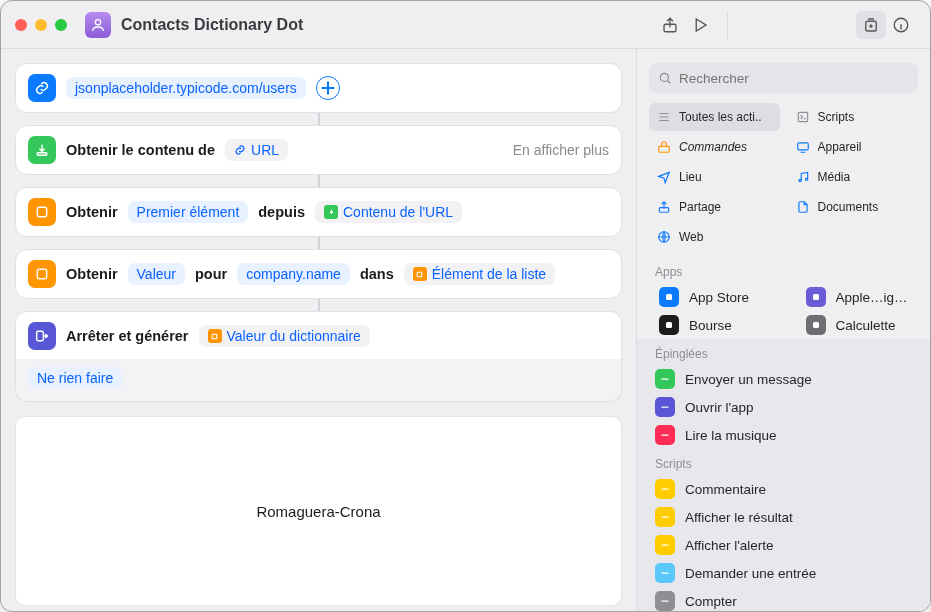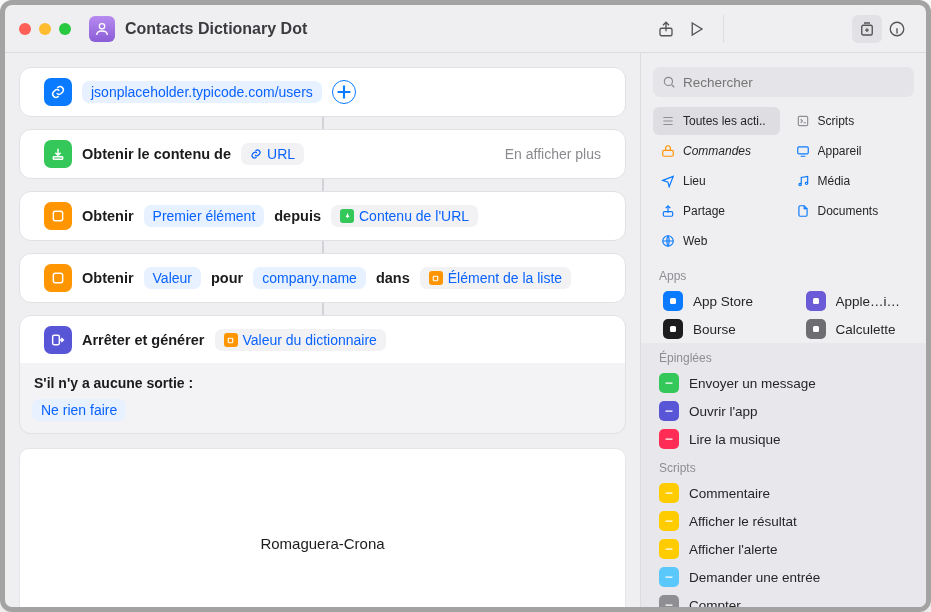--- a/index.html
+++ b/index.html
@@ -1,20 +1,20 @@
 <!DOCTYPE html>
 <html><head>
 <meta charset="utf-8">
 <style>
   * { box-sizing: border-box; margin: 0; padding: 0; font-family: -apple-system, "Helvetica Neue", Arial, sans-serif; }
   body { background: #fff; }
   .window {
     width: 931px; height: 612px;
     background: #efeef0;
-    border: 5px solid #a3a3a3;
+    border: 1px solid #a3a3a3;
     border-radius: 12px;
     overflow: hidden;
     display: flex; flex-direction: column;
     box-shadow: 0 8px 30px rgba(0,0,0,.18);
     position: relative;
   }
   .titlebar {
     height: 48px; display: flex; align-items: center; padding: 0 14px;
     border-bottom: 1px solid #dcdbdf;
   }
@@ -35,21 +35,21 @@
   .tb-sep { width: 1px; height: 28px; background:#dcdbdf; margin: 0 18px 0 12px; }
   .tb-lib { background:#e2e1e5; }
   .body { flex:1; display:flex; min-height:0; }
   .editor {
     flex: 0 0 636px; padding: 14px 14px 0 14px;
     overflow:auto; min-height:0;
     border-right: 1px solid #dcdbdf;
   }
   .card {
     background:#fff; border:1px solid #e1e0e4; border-radius: 12px;
-    padding: 10px 24px; display:flex; align-items:center; gap:10px;
+    padding: 10px 12px; display:flex; align-items:center; gap:10px;
     font-size: 14.5px; color:#1c1c1e; margin-bottom: 0;
   }
   .connector { height: 12px; display:flex; justify-content:center; }
   .connector::before { content:""; width:2px; background:#d3d2d7; }
   .action-icon {
     width: 28px; height: 28px; border-radius: 7px; flex-shrink:0;
     display:flex; align-items:center; justify-content:center; color:#fff;
   }
   .ic-blue { background:#0a7aff; }
   .ic-green { background:#34c759; }
@@ -256,21 +256,20 @@
           <span class="token tok-ghost">
             <span class="tok-tiny-icon tok-ic-orange">
                 <svg viewBox="0 0 24 24" stroke="#fff" stroke-width="3" fill="none">
                   <rect x="6" y="6" width="12" height="12" rx="2"></rect>
                 </svg>
               </span>
             <span>Valeur du dictionnaire</span>
           </span>
         </div>
         <div class="sub-card">
-          <div class="sub-label">S'il n'y a aucune sortie :</div>
           <span class="token tok-blue-bg" style="font-weight:500;">Ne rien faire</span>
         </div>
       </div>
 
       <div class="result-box">
         <span>Romaguera-Crona</span>
       </div>
 
     </div>
 

